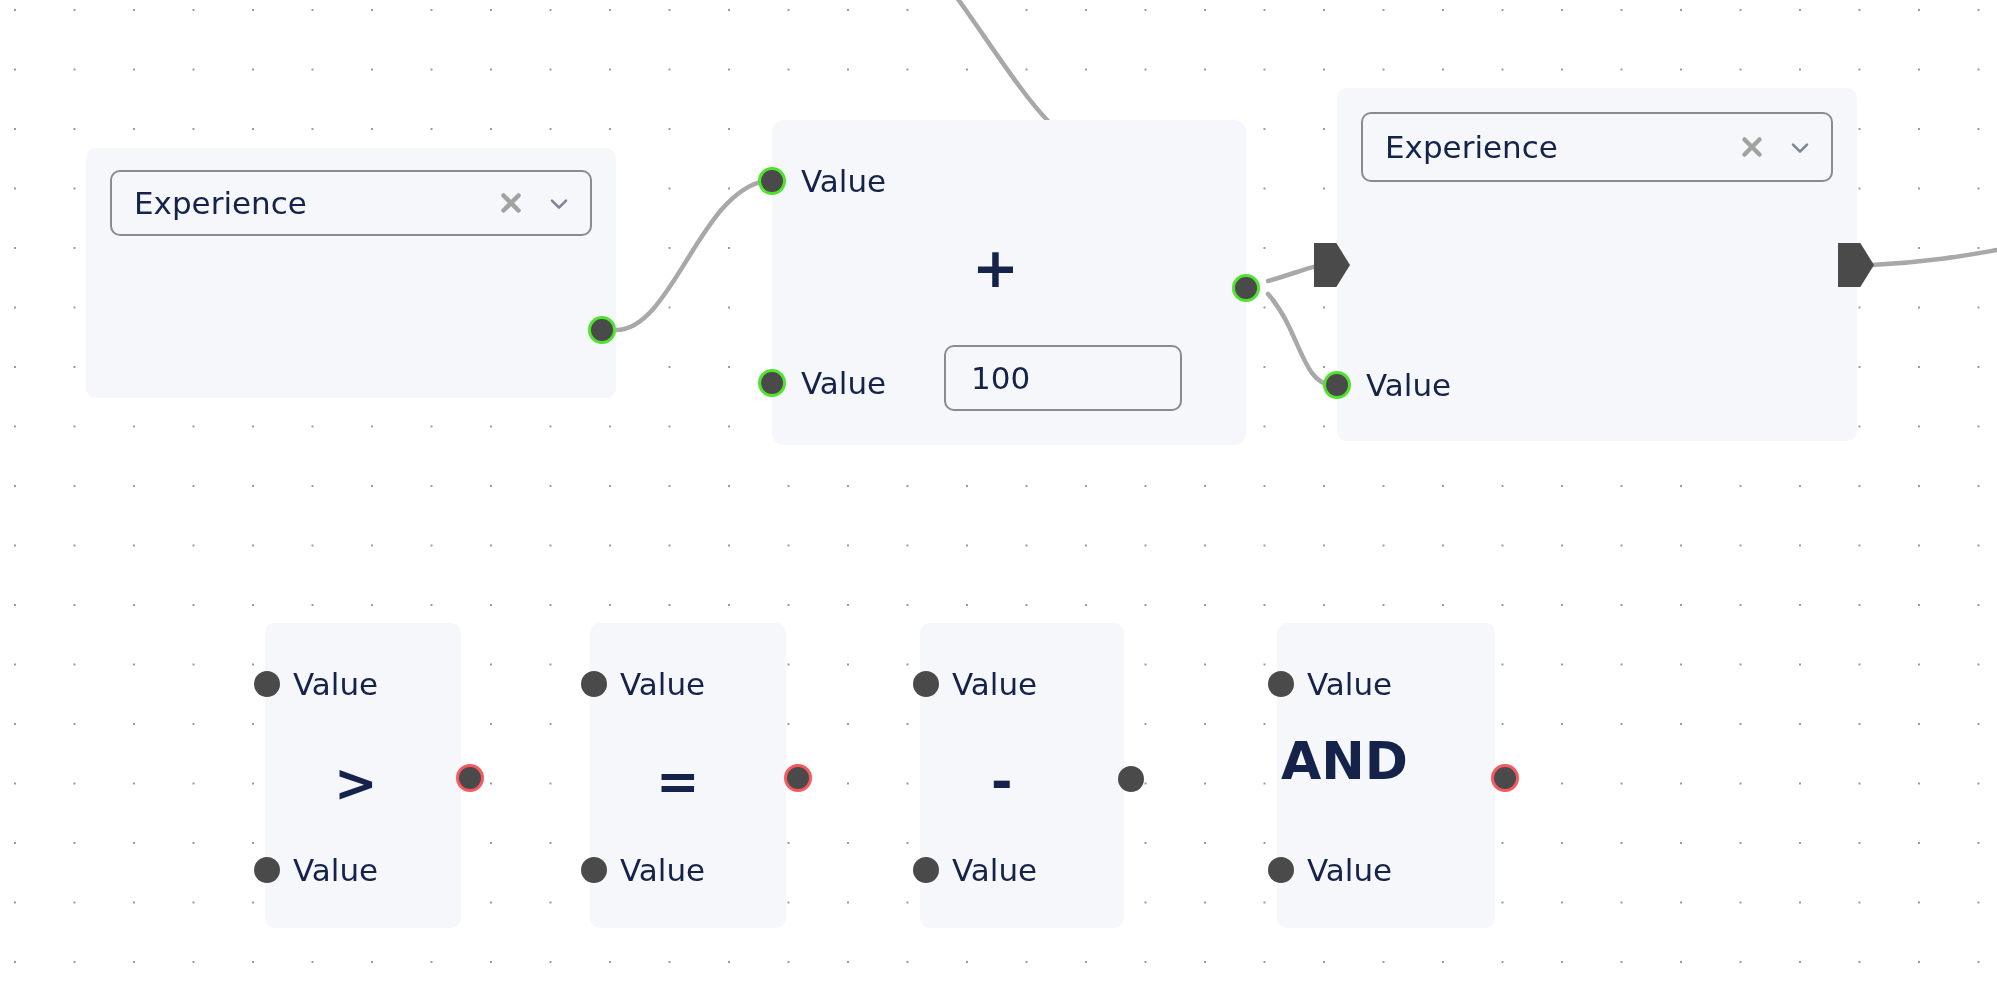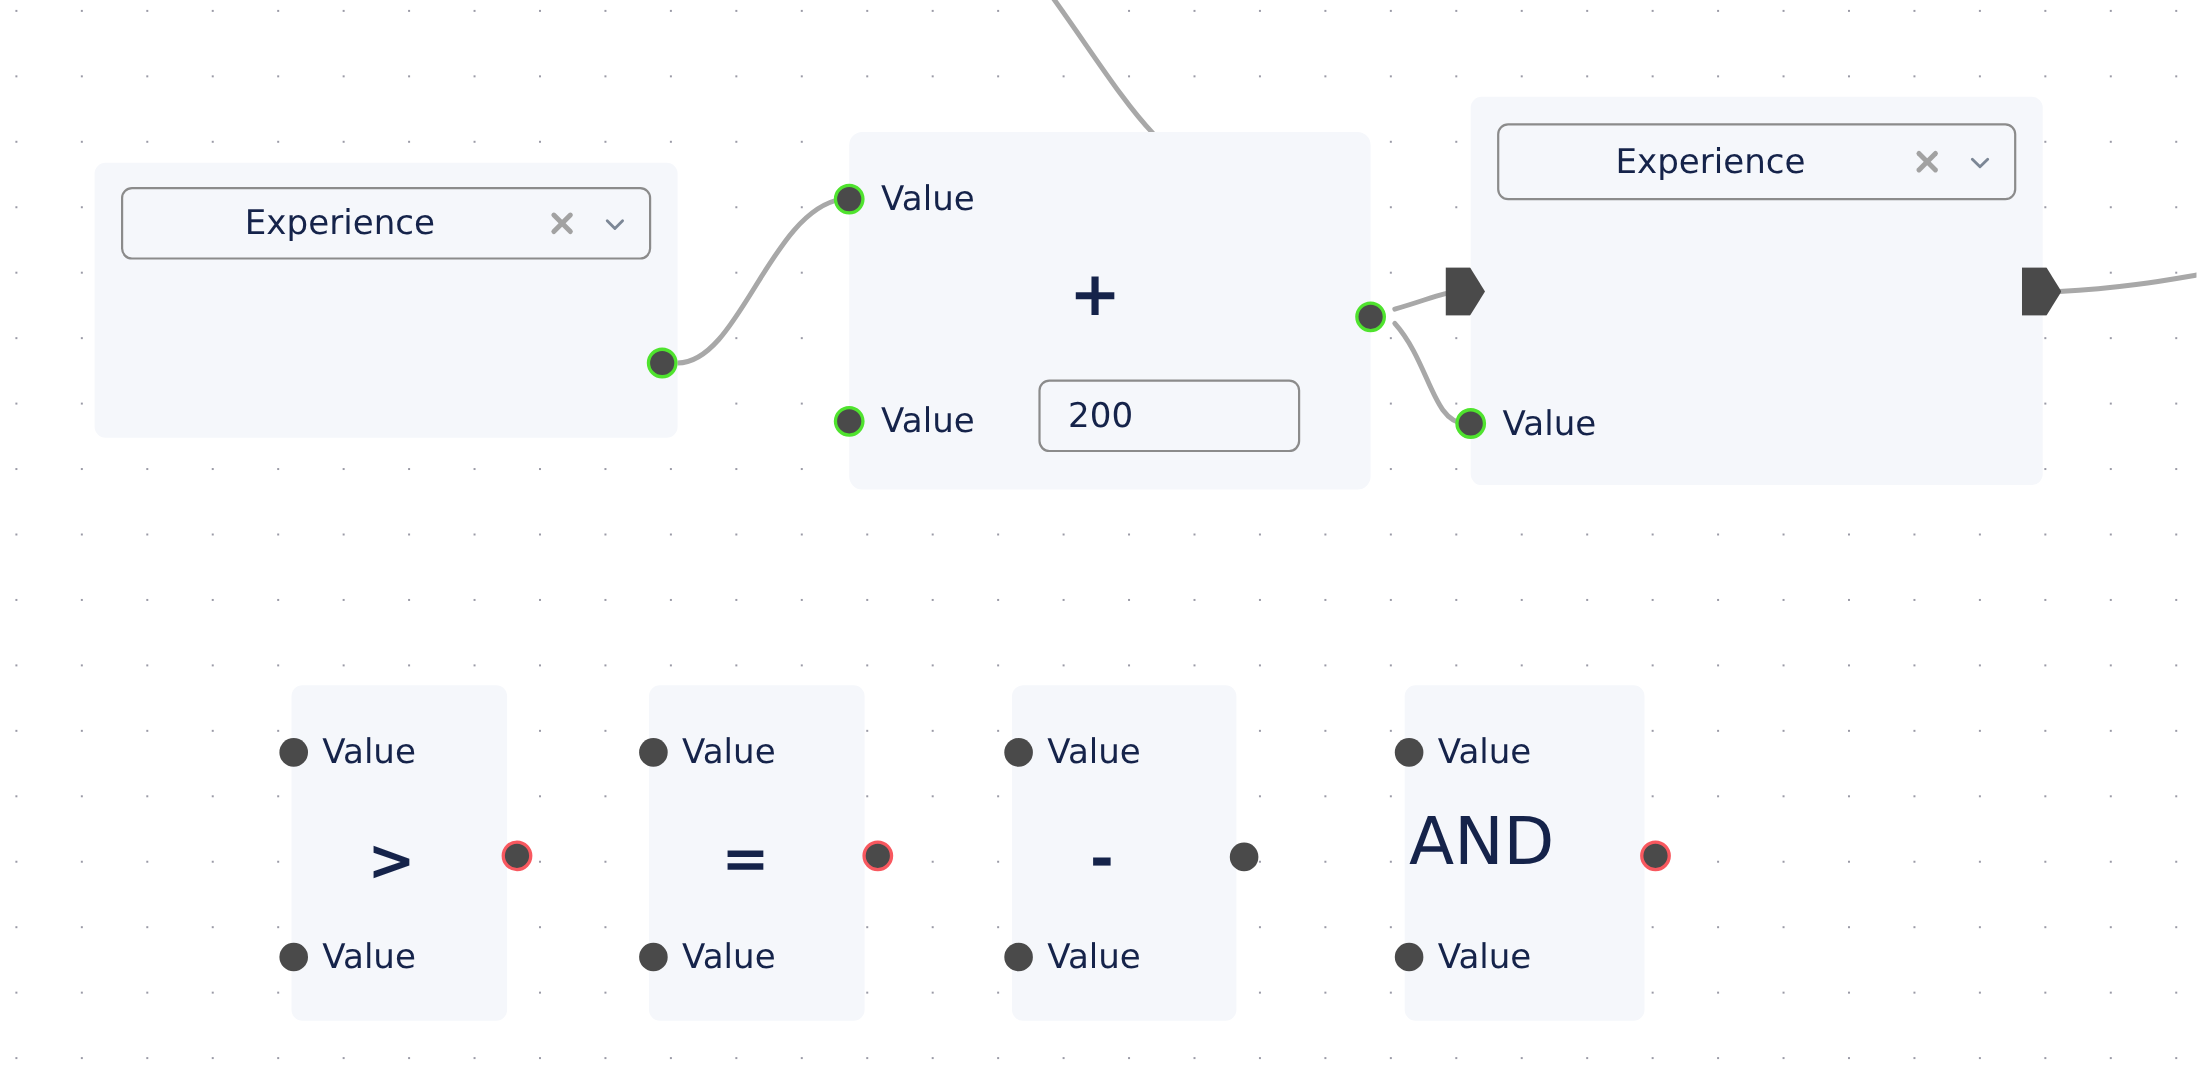--- a/index.html
+++ b/index.html
@@ -52,21 +52,20 @@
   
   .select{
     height:66px;
     background:#F5F7FB;
     border:2px solid #8B8B8B;
     border-radius:10px;
     display:flex;align-items:center;
     padding:0 16px 0 22px;
     box-sizing:border-box;
     gap:10px;
-    text-align:center;
   }
   .select .sel-val{
     font-size:31px;color:#15234A;
     flex:1 1 auto;white-space:nowrap;
   }
   .sel-clear{
     color:#A2A2A2;flex:0 0 auto;
     display:flex;align-items:center;justify-content:center;
     width:34px;height:34px;
   }
@@ -116,21 +115,21 @@
 
   
   .op-glyph{
     position:absolute;
     color:#15234A;
     font-size:52px;
     font-weight:700;
     line-height:1;
     white-space:nowrap;
   }
-  .op-glyph.word{font-weight:400;font-size:60px;}
+  .op-glyph.word{font-weight:700;font-size:52px;}
   .op-glyph.plus{font-size:56px;font-weight:700;}
 </style>
 </head>
 <body>
 
 <div id="canvas">
 
   <svg id="wires" width="1997" height="992" viewBox="0 0 1997 992">
 
     <path d="M 616,330 C 672,330 700,192 765,181" fill="none" stroke="#A8A8A8" stroke-width="4.5" stroke-linecap="round"></path>
@@ -169,21 +168,21 @@
 
   <div class="port green" style="left:758px;top:167px;"></div>
   <div class="port-label" style="left:801px;top:163px;">Value</div>
 
   <div class="port green" style="left:758px;top:369px;"></div>
   <div class="port-label" style="left:801px;top:365px;">Value</div>
 
   <div class="op-glyph plus" style="left:972px;top:240px;">+</div>
 
   <div class="numfield" style="position:absolute;left:944px;top:345px;width:238px;">
-      <span>200</span>
+      <span>100</span>
     </div>
 
   <div class="port green" style="left:1232px;top:274px;"></div>
 
   <div class="node" style="left:1337px;top:88px;width:520px;height:353px;">
     <div class="node-body" style="padding:24px 24px;">
       <div class="select" style="height:70px;">
         <span class="sel-val">Experience</span>
         <span class="sel-clear">
           <svg width="30" height="30" viewBox="0 0 24 24" fill="none" stroke="#A2A2A2" stroke-width="3.6" stroke-linecap="round">

